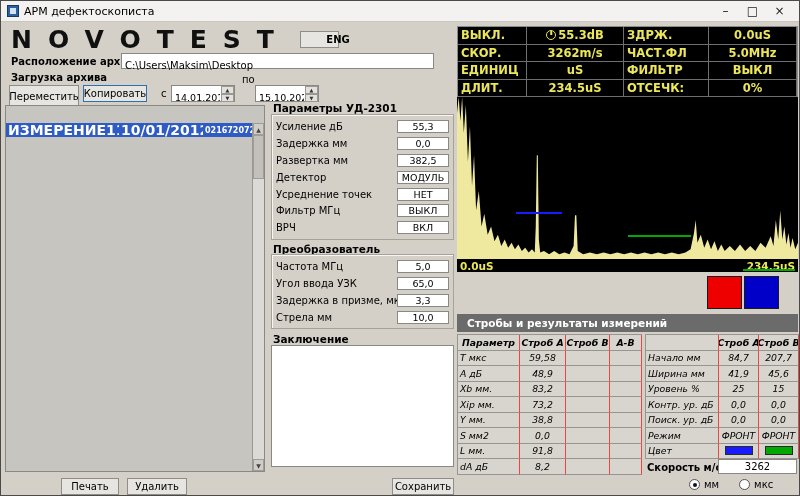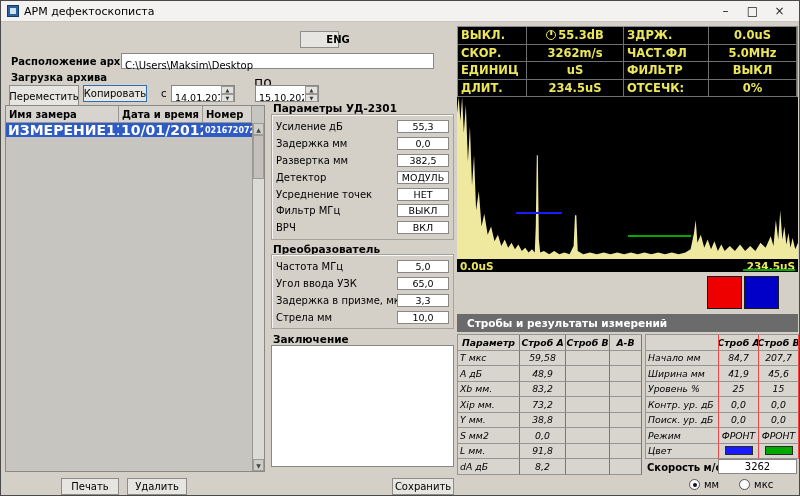--- a/index.html
+++ b/index.html
@@ -20,21 +20,21 @@
   .logo{position:absolute;left:10px;top:24px;font-size:25px;font-weight:bold;letter-spacing:16px;color:#101010;white-space:nowrap;}
   .btn{background:#e7e5e1;border:1px solid #8f8d88;font-size:10px;font-family:inherit;display:flex;align-items:center;justify-content:center;color:#000;}
   .eng{position:absolute;left:299px;top:30px;width:37px;height:17px;font-weight:bold;padding-left:37px;}
   .archive-label{position:absolute;left:10px;top:55px;font-weight:bold;font-size:10px;}
   .archive-field{position:absolute;left:120px;top:52px;width:313px;height:16px;background:#fff;border:1px solid #8a8884;}
   .archive-field input{width:100%;height:100%;border:0;background:transparent;font:10px "DejaVu Sans",sans-serif;padding:0 3px;}
   .load-label{position:absolute;left:10px;top:71px;font-weight:bold;font-size:10px;}
   .move-btn{position:absolute;left:8px;top:84px;width:70px;height:23px;}
   .copy-btn{position:absolute;left:82px;top:84px;width:64px;height:17px;border-color:#2d6fb5;}
   .from-label{position:absolute;left:160px;top:87px;font-size:10px;}
-  .to-label{position:absolute;left:241px;top:73px;font-size:14px;margin-left:12px;}
+  .to-label{position:absolute;left:241px;top:73px;font-size:10px;}
   .datefield{position:absolute;top:84px;width:64px;height:17px;background:#fff;border:1px solid #8a8884;}
   .date1{left:170px;}.date2{left:254px;}
   .datefield input{width:100%;height:100%;border:0;background:transparent;font:9.5px "DejaVu Sans",sans-serif;padding:0 14px 0 3px;}
   .spin{position:absolute;right:0;top:0;bottom:0;width:13px;display:flex;flex-direction:column;}
   .spin>div{flex:1;background:#e3e1dd;border:1px solid #9a9893;font-size:5px;display:flex;align-items:center;justify-content:center;color:#333;}
 
   .list{position:absolute;left:4px;top:104px;width:260px;height:367px;background:#c7c5c0;border:1px solid #8a8884;}
   .list-head{display:flex;height:17px;}
   .lh{background:#d7d4cf;border-right:1px solid #9a9791;border-bottom:1px solid #9a9791;font-size:10px;font-weight:bold;display:flex;align-items:center;padding:0 3px;overflow:hidden;white-space:nowrap;}
   .lh0{width:113px}.lh1{width:84px}.lh2{width:49px}
@@ -104,20 +104,21 @@
   <div class="titlebar">
     <span class="app-icon"></span>
     <span class="title">АРМ дефектоскописта</span>
     <span class="win-controls">
       <span class="wc">–</span>
       <span class="wc">□</span>
       <span class="wc">×</span>
     </span>
   </div>
 
+  <div class="logo">NOVOTEST</div>
   <button class="btn eng">ENG</button>
 
   <div class="archive-label">Расположение архива:</div>
   <div class="archive-field">
     <input readonly="" value="C:\Users\Maksim\Desktop" style="">
   </div>
   <div class="load-label">Загрузка архива</div>
 
   <button class="btn move-btn">Переместить</button>
   <button class="btn copy-btn">Копировать</button>
@@ -132,25 +133,20 @@
   <span class="to-label">по</span>
   <div class="datefield date2">
     <input readonly="" value="15.10.2020" style="">
     <span class="spin">
         <div>▲</div>
         <div>▼</div>
       </span>
   </div>
 
   <div class="list">
-    <div class="list-head">
-      <div class="lh lh0">Имя замера</div>
-      <div class="lh lh1">Дата и время</div>
-      <div class="lh lh2">Номер</div>
-    </div>
     <div class="list-body">
         <div class="lrow sel">
           <div class="lc lc0">ИЗМЕРЕНИЕ11</div>
           <div class="lc lc1">10/01/2012 11:59</div>
           <div class="lc lc2">0216720720</div>
         </div>
       </div>
     <div class="vscroll">
       <div class="varrow">▲</div>
       <div class="vthumb"></div>

